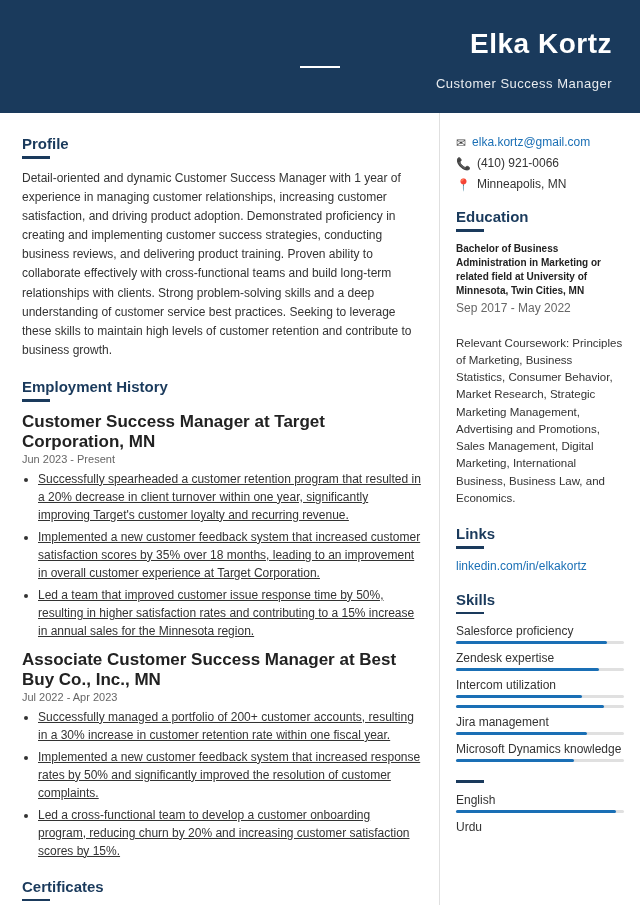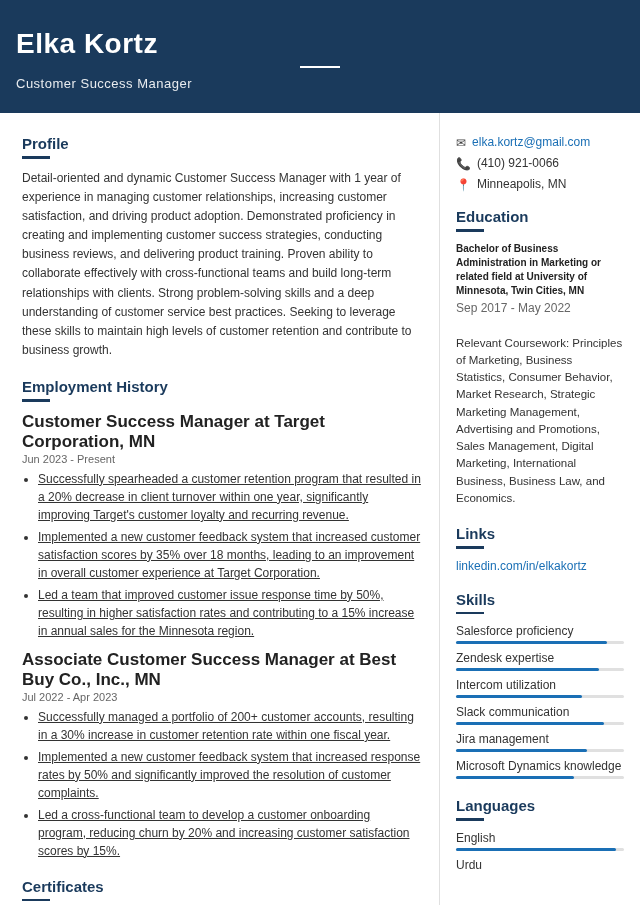--- a/index.html
+++ b/index.html
@@ -15,22 +15,22 @@
     }
     .resume {
       width: 640px;
       background: #fff;
       box-shadow: 0 2px 8px rgba(0,0,0,0.15);
     }
     
     .header {
       background: #1a3a5c;
       color: #fff;
-      text-align: left;
-      padding: 28px 16px 22px;
+      text-align: right;
+      padding: 28px 28px 22px;
     }
     .header-name {
       font-size: 28px;
       font-weight: bold;
       letter-spacing: 0.5px;
       margin-bottom: 6px;
     }
     .header-divider {
       width: 40px;
       height: 2px;
@@ -306,42 +306,40 @@
         <div class="skill-bar-fill" style="width:85%"></div>
       </div>
     </div>
             <div class="skill-item">
       <div class="skill-name">Intercom utilization</div>
       <div class="skill-bar-bg">
         <div class="skill-bar-fill" style="width:75%"></div>
       </div>
     </div>
             <div class="skill-item">
-      <div class="skill-name">Slack communication</div>
       <div class="skill-bar-bg">
         <div class="skill-bar-fill" style="width:88%"></div>
       </div>
     </div>
             <div class="skill-item">
       <div class="skill-name">Jira management</div>
       <div class="skill-bar-bg">
         <div class="skill-bar-fill" style="width:78%"></div>
       </div>
     </div>
             <div class="skill-item">
       <div class="skill-name">Microsoft Dynamics knowledge</div>
       <div class="skill-bar-bg">
         <div class="skill-bar-fill" style="width:70%"></div>
       </div>
     </div>
           </div>
       </div>
 
       <div class="section">
-        <div class="section-title">Languages</div>
         <div class="section-underline"></div>
         <div id="languages-list">
             <div class="lang-item">
       <div class="lang-name">English</div>
       <div class="skill-bar-bg">
         <div class="skill-bar-fill" style="width:95%"></div>
       </div>
     </div>
             <div class="lang-item">
       <div class="lang-name">Urdu</div>

